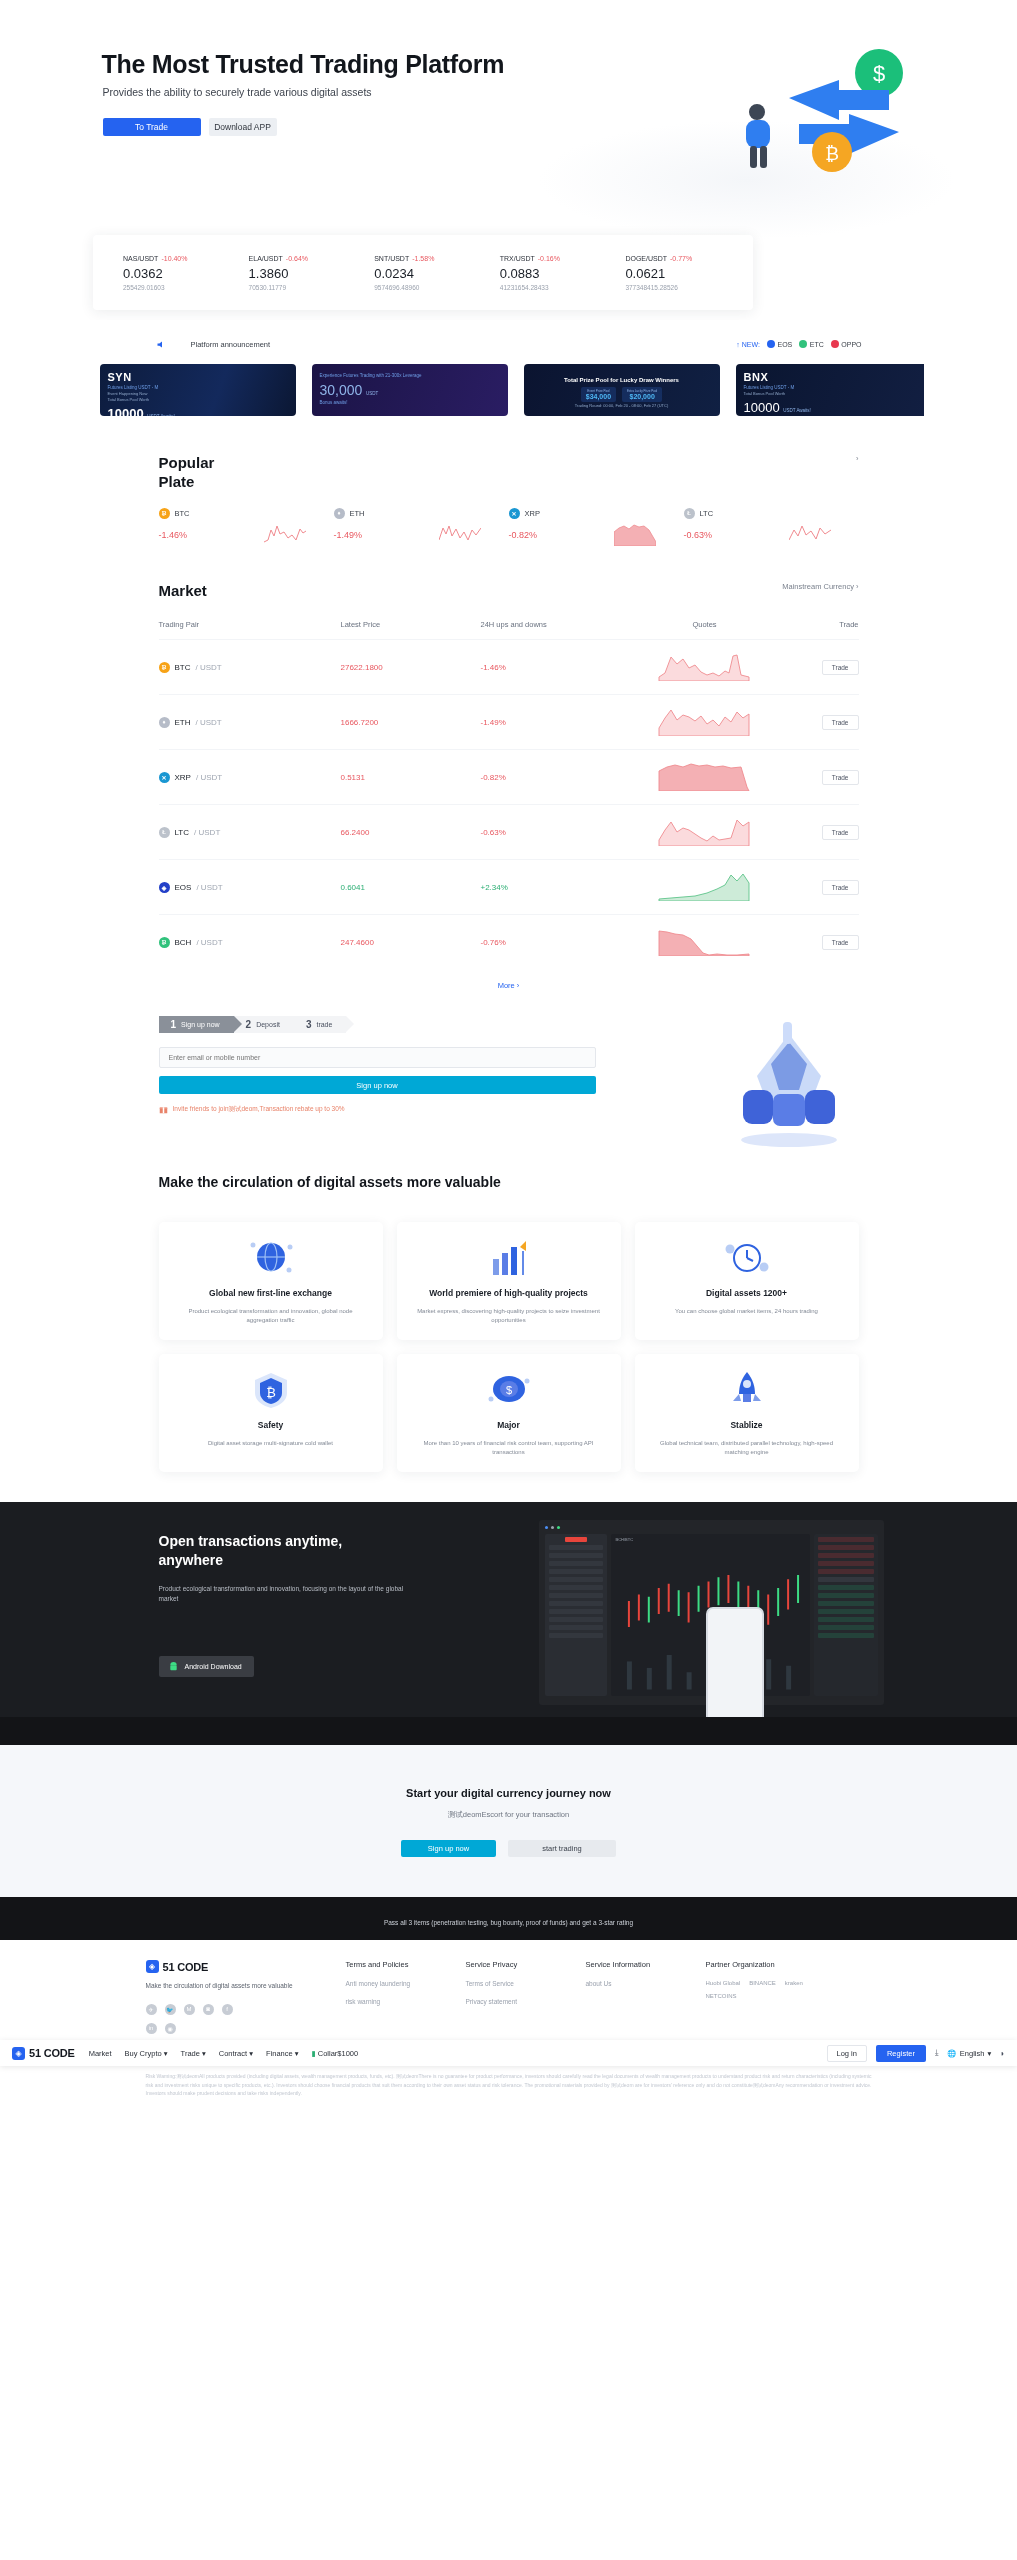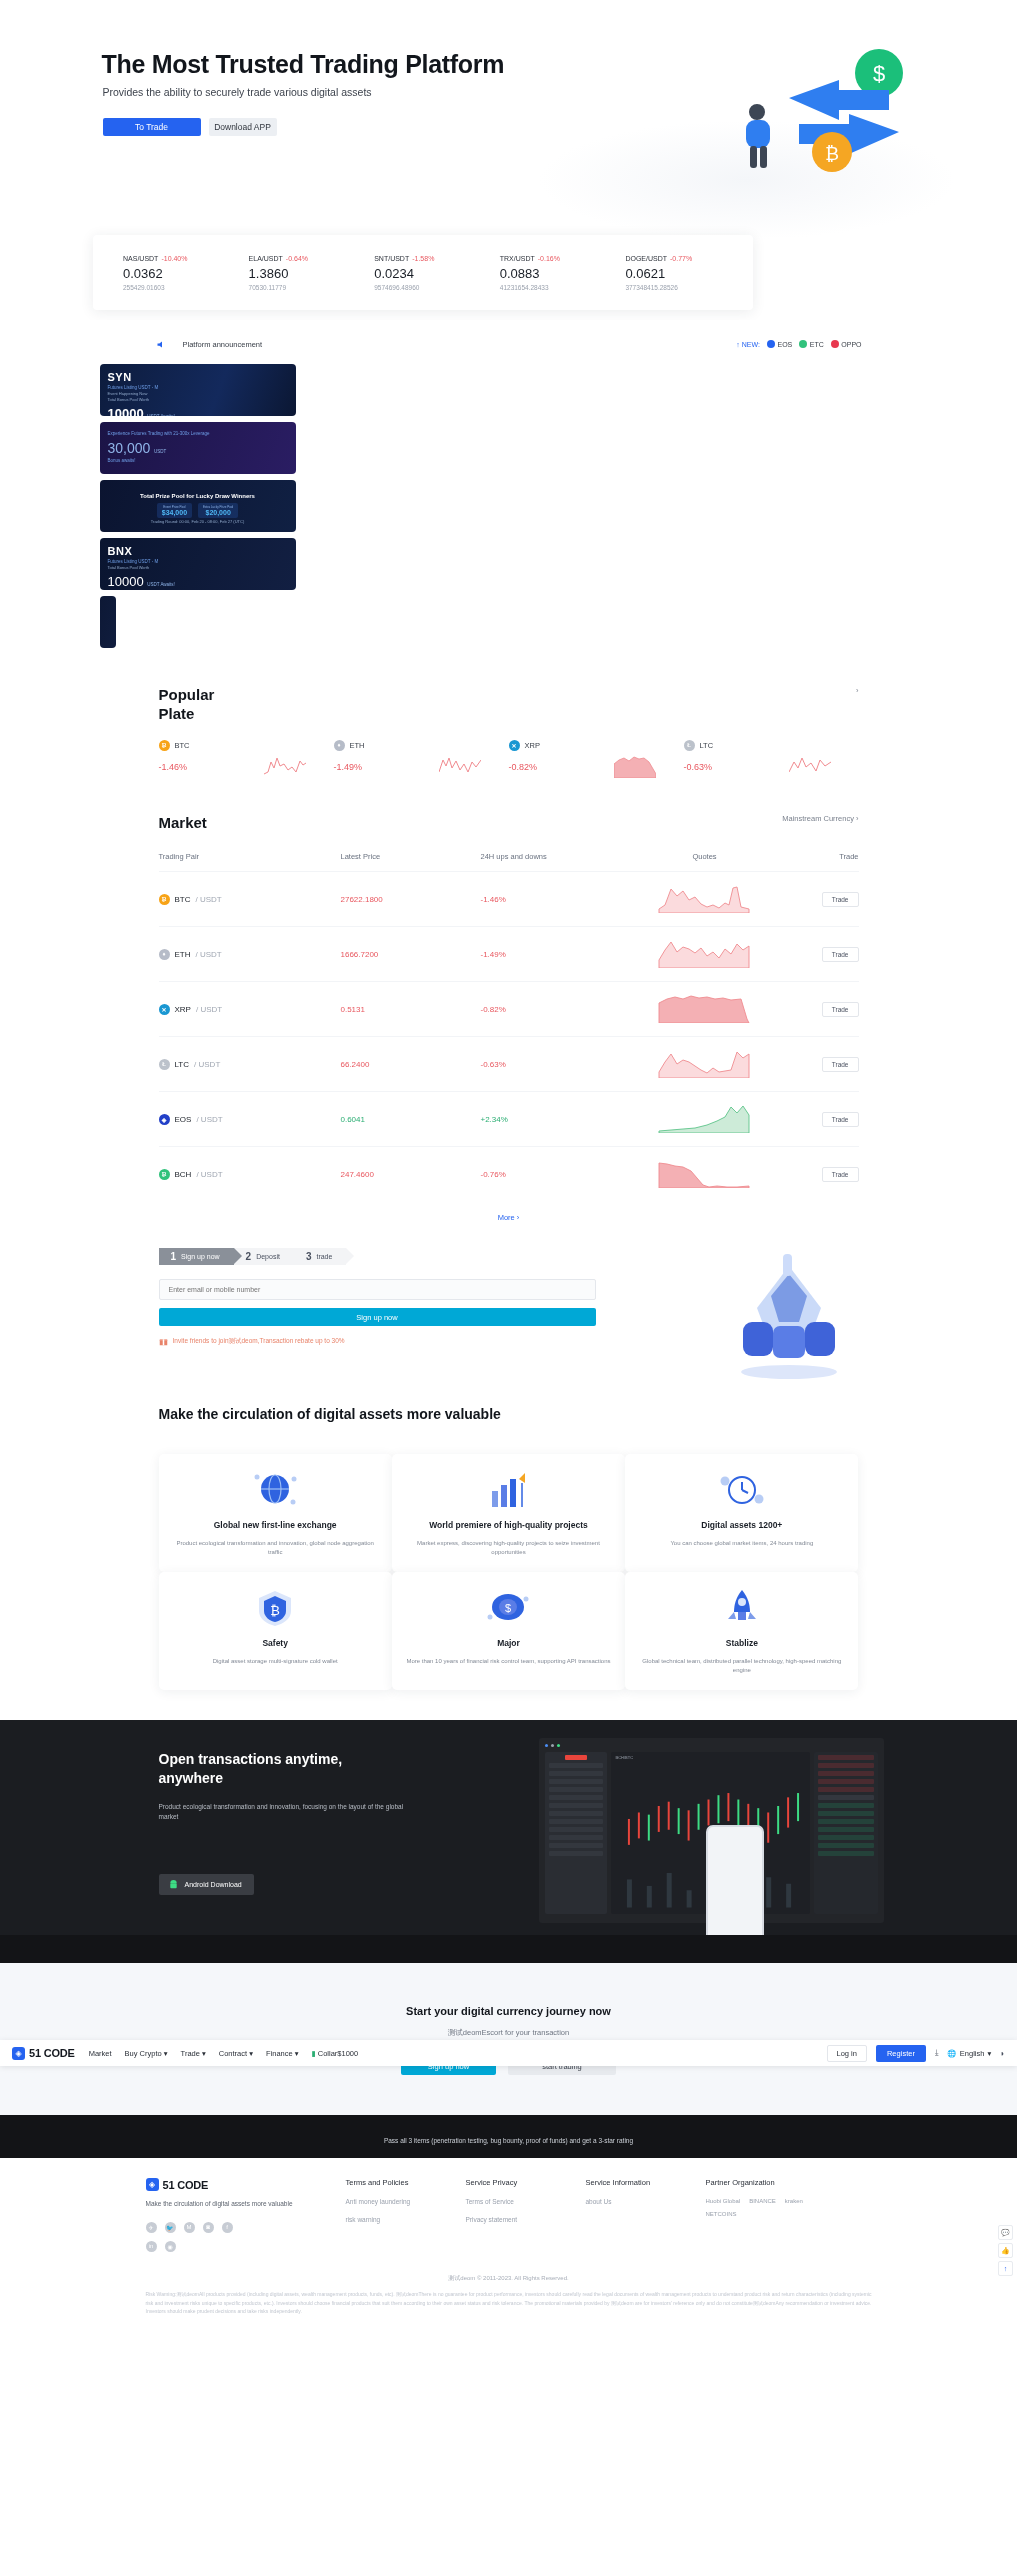--- a/index.html
+++ b/index.html
@@ -61,31 +61,31 @@
   .tick-top { font-size: 7px; color: #2b3039; white-space: nowrap; }
   .tick-chg { color: #e8575f; margin-left: 3px; }
   .tick-price { font-size: 13px; color: #1a1f27; margin: 4px 0 3px; }
   .tick-vol { font-size: 6.5px; color: #9aa1ad; }
 
   
   .ann {
     width: 830px; margin: 12px auto 0; height: 24px;
     display: flex; align-items: center; padding: 0 62px;
   }
-  .ann-left { display: flex; align-items: center; gap: 18px; }
+  .ann-left { display: flex; align-items: center; gap: 26px; }
   .ann-label { font-size: 7.5px; color: #3b414a; }
   .ann-right { margin-left: auto; display: flex; align-items: center; gap: 7px; }
   .ann-new { font-size: 7px; color: #2563f0; }
   .coin-chip { display: flex; align-items: center; gap: 2.5px; font-size: 7px; color: #3b414a; }
   .coin-dot { width: 8px; height: 8px; border-radius: 50%; display: inline-block; }
 
   
   .banners {
-    width: 830px; margin: 8px auto 0; display: flex; gap: 6px;
-    overflow: hidden; padding-left: 6px; flex-direction: column;
+    width: 830px; margin: 8px auto 0; display: flex; gap: 16px;
+    overflow: hidden; padding-left: 6px;
   }
   .banner {
     width: 196px; height: 52px; border-radius: 4px; flex: none;
     position: relative; overflow: hidden; color: #fff; padding: 7px 8px;
   }
   .banner.b1 { background: linear-gradient(110deg,#0d1c3d 0%,#13295c 60%,#0b1733 100%); }
   .banner.b2 { background: linear-gradient(110deg,#1b1446 0%,#2a1d63 100%); }
   .banner.b3 { background: linear-gradient(110deg,#0b1430 0%,#102043 100%); }
   .banner.b4 { background: linear-gradient(110deg,#0a1530 0%,#121f42 100%); }
   .banner.b5 { width: 14px; background: linear-gradient(110deg,#0d1835 0%,#101d3e 100%); }
@@ -168,21 +168,21 @@
     width: 437px; height: 18px; margin-top: 8px; border: none;
     background: #00a8d6; color: #fff; font-size: 7.5px; border-radius: 2px;
     cursor: pointer;
   }
   .beg-invite { display: flex; align-items: center; gap: 5px; margin-top: 11px; font-size: 6.5px; color: #e8836a; }
   .beg-art { position: absolute; right: -20px; top: 0; width: 180px; height: 135px; }
 
   
   .feat-wrap { margin-top: 60px; }
   .feat-title { font-size: 14px; font-weight: bold; color: #12161c; }
-  .feat-grid { display: grid; grid-template-columns: repeat(3, 1fr); gap: 0; margin-top: 32px; }
+  .feat-grid { display: grid; grid-template-columns: repeat(3, 1fr); gap: 14px; margin-top: 32px; }
   .card {
     background: #fff; border-radius: 5px; height: 118px;
     box-shadow: 0 2px 12px rgba(30,40,60,.07);
     display: flex; flex-direction: column; align-items: center;
     padding: 14px 14px 12px;
   }
   .card-art { height: 44px; display: flex; align-items: center; justify-content: center; }
   .card-title { font-size: 8.5px; font-weight: bold; color: #1a1f27; text-align: center; margin-top: 8px; line-height: 1.35; }
   .card-desc { font-size: 6px; color: #838a96; text-align: center; margin-top: 7px; line-height: 1.5; }
 

